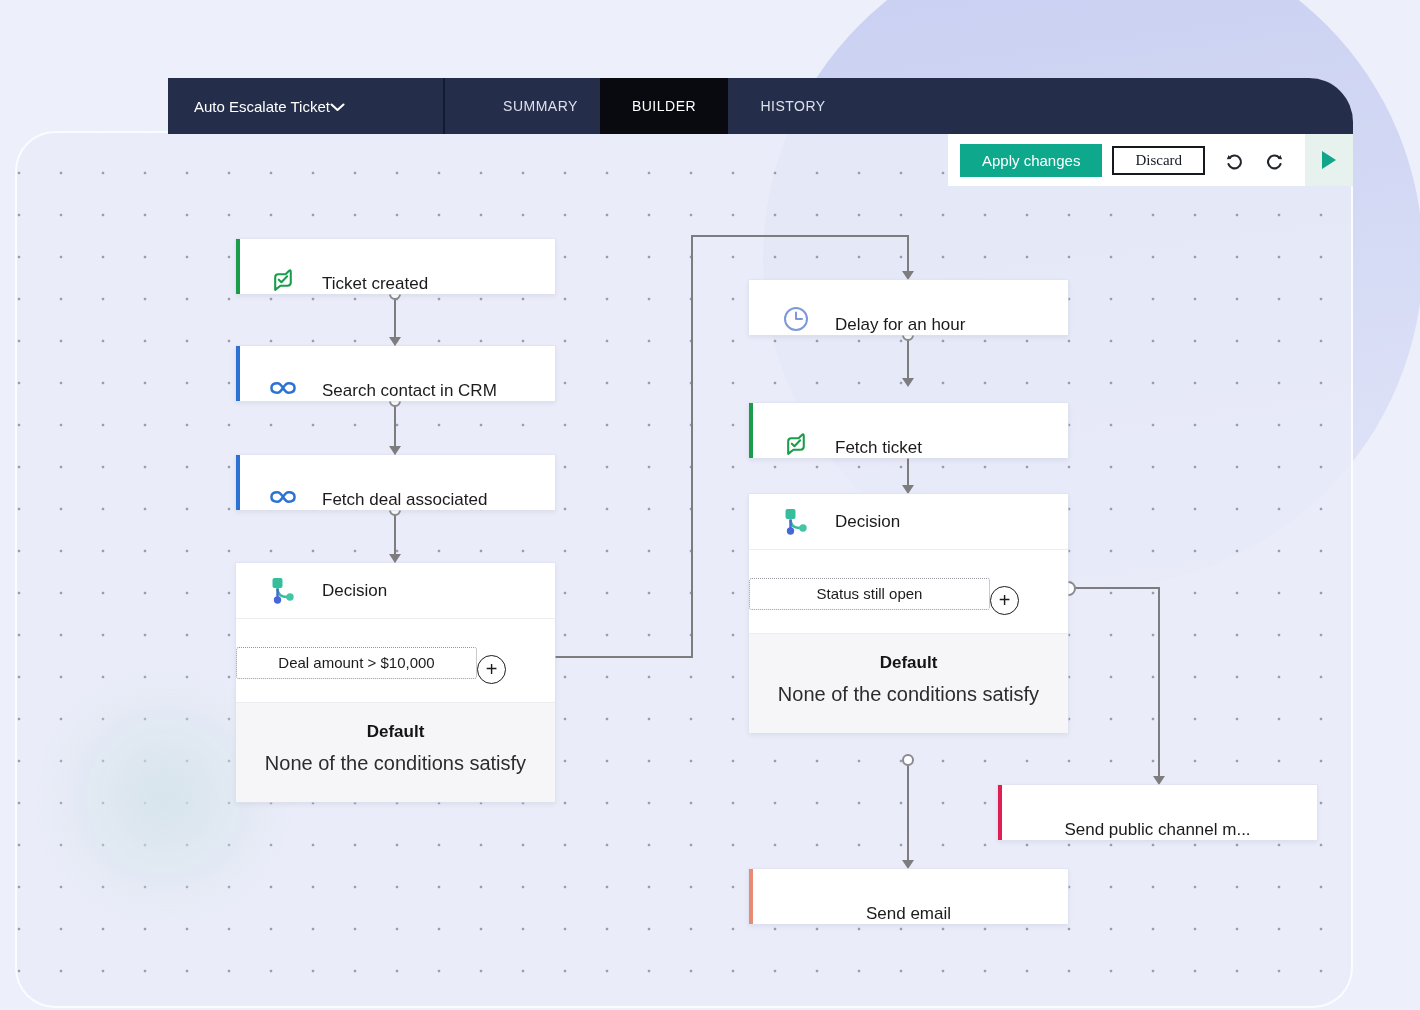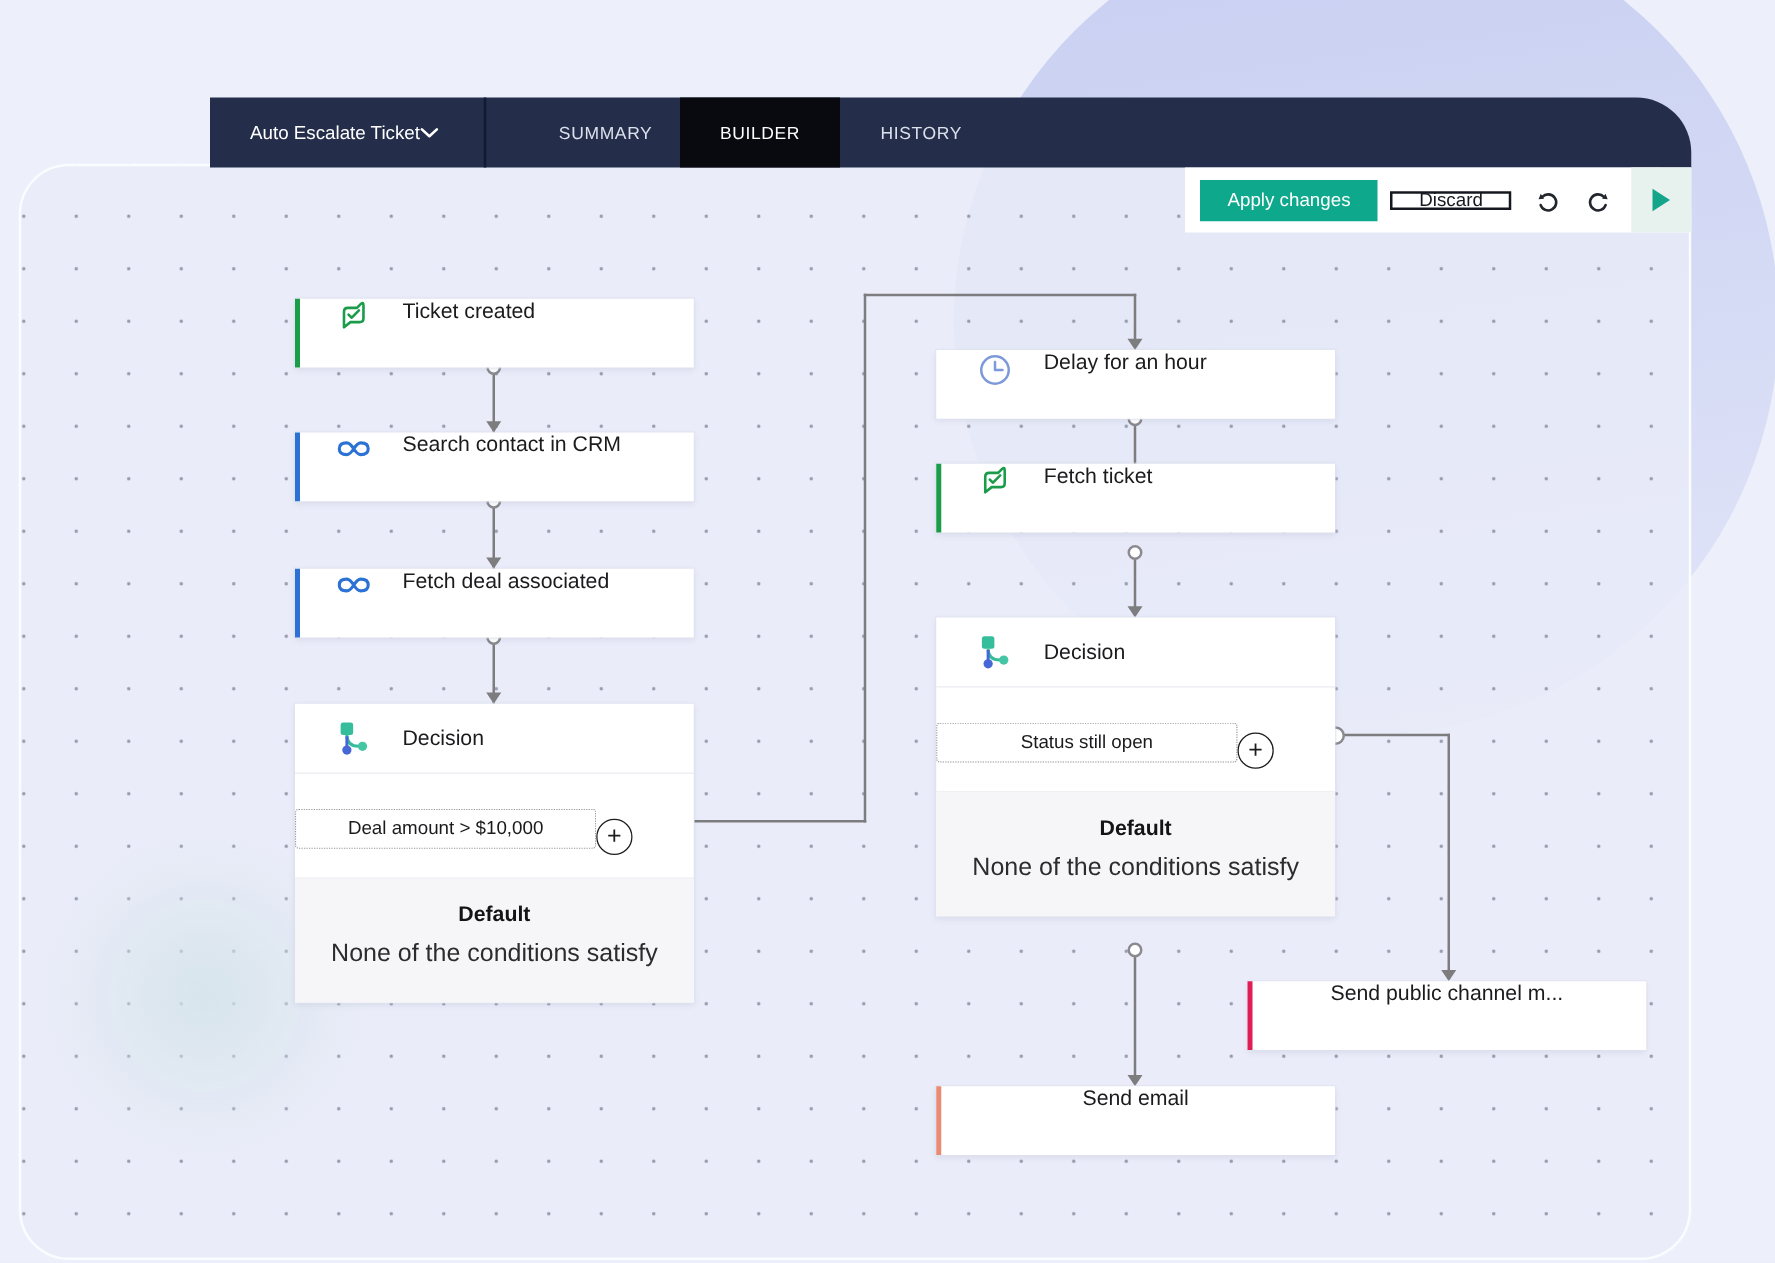--- a/index.html
+++ b/index.html
@@ -29,22 +29,22 @@
     background-position:0 0, 23px 19px;
     background-repeat:no-repeat, repeat;
   }
   
   .nav {
     position:absolute; left:168px; top:78px; width:1185px; height:56px;
     background:#242e4b; border-top-right-radius:44px;
     display:flex; align-items:center; z-index:6; color:#fff;
   }
   .nav-name {
-    width:219px; height:56px; padding:0 30px 0 26px;
-    display:flex; align-items:center; justify-content:center;
+    width:275px; height:56px; padding:0 30px 0 26px;
+    display:flex; align-items:center; justify-content:flex-start;
     font-size:15px; cursor:pointer;
   }
   .nav-divider { width:2px; height:56px; background:#121a2f; }
   .tab {
     height:56px; display:flex; align-items:center; justify-content:center;
     font-size:14px; letter-spacing:0.5px; color:#dde1ec; cursor:pointer;
   }
   .tab-summary { width:155px;padding-left:36px; }
   .tab-builder { width:128px; background:#090a10; color:#fff; }
   .tab-history { width:130px; }
@@ -52,23 +52,23 @@
   .toolbar {
     position:absolute; left:948px; top:134px; width:405px; height:52px;
     background:#fff; display:flex; align-items:center; z-index:7;
   }
   .btn-apply {
     margin-left:12px; height:33px; padding:0 22px;
     background:#0ea88c; color:#fff; font-size:15px; border:none;
     font-family:inherit; cursor:pointer; display:flex; align-items:center;
   }
   .btn-discard {
-    margin-left:10px; height:15px; padding:0 21px;
+    margin-left:10px; height:29px; padding:0 21px;
     background:#fff; color:#15181e; font-size:15px;
-    border:2px solid #15181e; font-family:Liberation Sans, sans-serif; cursor:pointer;
+    border:2px solid #15181e; font-family:Liberation Serif, serif; cursor:pointer;
     display:flex; align-items:center;
   }
   .icon-btn { margin-left:18px; width:22px; height:22px; display:flex; align-items:center; justify-content:center; cursor:pointer; }
   .icon-btn svg { display:block; }
   .play-sec {
     margin-left:auto; width:48px; height:52px; background:#e7f1ee;
     display:flex; align-items:center; justify-content:center; cursor:pointer;
   }
   .play-tri {
     width:0; height:0;
@@ -85,21 +85,21 @@
   }
   .port {
     position:absolute; width:12px; height:12px; border-radius:50%;
     background:#fff; border:2px solid #8a8a8f;
   }
   .port-lg { width:15px; height:15px; }
   
   .node {
     position:absolute; width:319px; height:55px; background:#fff;
     box-shadow:0 0 0 1px rgba(222,225,236,0.55), 0 2px 5px rgba(55,65,105,0.10);
-    display:flex; align-items:flex-start; font-size:17px; cursor:pointer;
+    display:flex; align-items:flex-end; font-size:17px; cursor:pointer;
   }
   .accent-bar { position:absolute; left:0; top:0; bottom:0; width:4px; }
   .node-icon { margin-left:32px; margin-right:24px; display:flex; width:30px; justify-content:center; }
   .node-label-center { width:100%; text-align:center; }
   .decision-card {
     position:absolute; width:319px; background:#fff;
     box-shadow:0 0 0 1px rgba(222,225,236,0.55), 0 2px 5px rgba(55,65,105,0.10);
     cursor:pointer;
   }
   .dec-header { height:56px; display:flex; align-items:center; border-bottom:1px solid #ececf1; font-size:17px; }
@@ -216,21 +216,21 @@
   <div class="node" style="left:732px;top:147px;">
     <span class="node-icon">
       <svg width="32" height="32" viewBox="0 0 30 30" fill="none" stroke="#7e99da" stroke-width="2" stroke-linecap="round">
         <circle cx="15" cy="15" r="11"></circle>
         <path d="M15 15 L15 8.5 M15 15 L21 15"></path>
       </svg>
     </span>
     <span>Delay for an hour</span>
   </div>
 
-  <div class="node" style="left:732px;top:238px;">
+  <div class="node" style="left:732px;top:270px;">
     <span class="accent-bar" style="background: rgb(26, 156, 75);"></span>
     <span class="node-icon">
       <svg width="27" height="27" viewBox="0 0 26 26" fill="none" stroke="#1a9c4b" stroke-width="2" stroke-linecap="round" stroke-linejoin="round">
         <path d="M5 22 L5 10 Q5 7 8 7 L15 7 L18.2 3.8 Q20 2.3 20 5 L20 15 Q20 18 17 18 L10 18 Z"></path>
         <polyline points="8.5,12.2 11,14.6 16.5,9"></polyline>
       </svg>
     </span>
     <span>Fetch ticket</span>
   </div>
 

